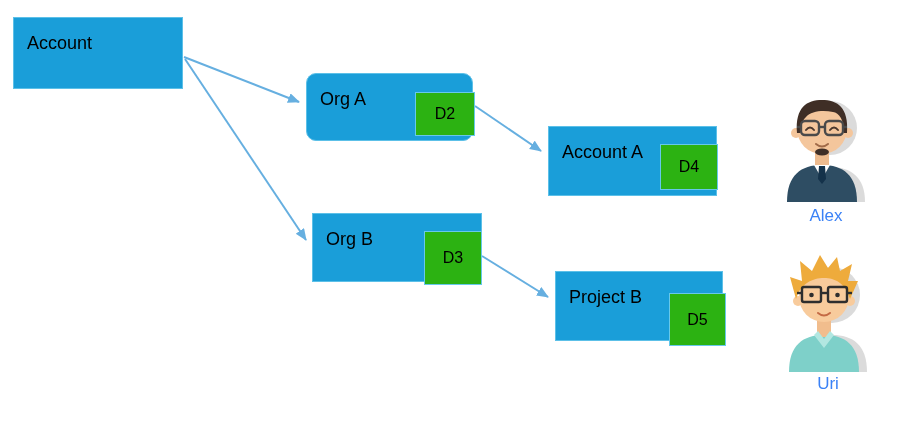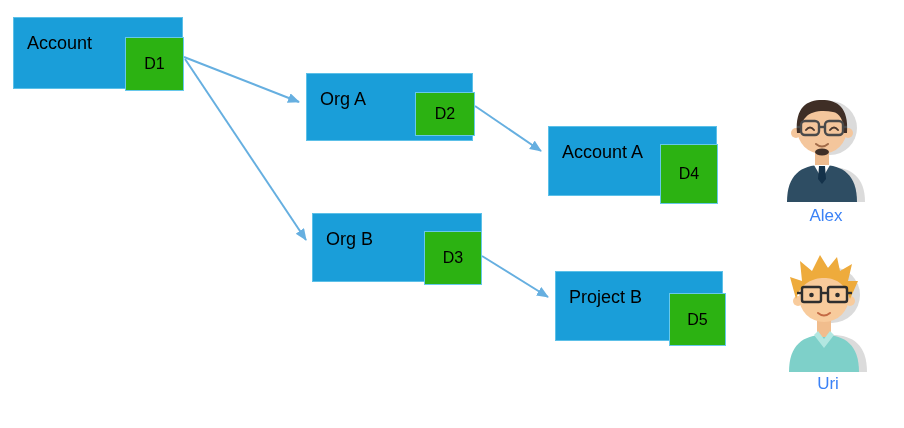--- a/index.html
+++ b/index.html
@@ -15,26 +15,26 @@
     position:absolute;left:13px;top:15px;font-size:18px;color:#000;
     white-space:nowrap;
   }
   .badge{
     position:absolute;background:#2cb212;border:1.5px solid #67c8ea;
     box-sizing:border-box;display:flex;align-items:center;justify-content:center;
     font-size:16px;color:#000;
   }
   #node-account{left:13px;top:17px;width:170px;height:72px;}
   #node-account .badge{top:19px;right:-2px;width:59px;height:54px;}
-  #node-orga{left:306px;top:73px;width:167px;height:68px;}
+  #node-orga{left:306px;top:73px;width:167px;height:68px;border-radius:10px;}
   #node-orga .badge{top:18px;right:-3px;width:60px;height:44px;}
   #node-orgb{left:312px;top:213px;width:170px;height:69px;text-align:right;}
   #node-orgb .badge{top:17px;right:-1px;width:58px;height:54px;}
   #node-proja{left:548px;top:126px;width:169px;height:70px;}
-  #node-proja .badge{top:17px;right:-2px;width:58px;height:60px;}
+  #node-proja .badge{top:17px;right:-2px;width:58px;height:46px;}
   #node-projb{left:555px;top:271px;width:168px;height:70px;}
   #node-projb .badge{top:21px;right:-4px;width:57px;height:53px;margin-left:32px;}
   .arrows{position:absolute;left:0;top:0;width:904px;height:428px;pointer-events:none;}
   .avatar{position:absolute;}
   #avatar-alex{left:782px;top:95px;}
   #avatar-uri{left:784px;top:251px;}
   .user-name{
     position:absolute;width:88px;text-align:center;font-size:17px;color:#3b82f6;
   }
   #name-alex{left:782px;top:206px;}
@@ -52,21 +52,20 @@
       </marker>
     </defs>
     <line x1="184" y1="57" x2="299" y2="102" stroke="#66afe0" stroke-width="2" marker-end="url(#ah)"></line>
     <line x1="185" y1="59" x2="306" y2="240" stroke="#66afe0" stroke-width="2" marker-end="url(#ah)"></line>
     <line x1="475" y1="106" x2="541" y2="151" stroke="#66afe0" stroke-width="2" marker-end="url(#ah)"></line>
     <line x1="482" y1="256" x2="548" y2="297" stroke="#66afe0" stroke-width="2" marker-end="url(#ah)"></line>
   </svg>
 
   <div class="node" id="node-account">
     <span class="node-label">Account</span>
-    <span class="badge">D1</span>
   </div>
 
   <div class="node" id="node-orga">
     <span class="node-label">Org A</span>
     <span class="badge">D2</span>
   </div>
 
   <div class="node" id="node-orgb">
     <span class="node-label">Org B</span>
     <span class="badge">D3</span>

